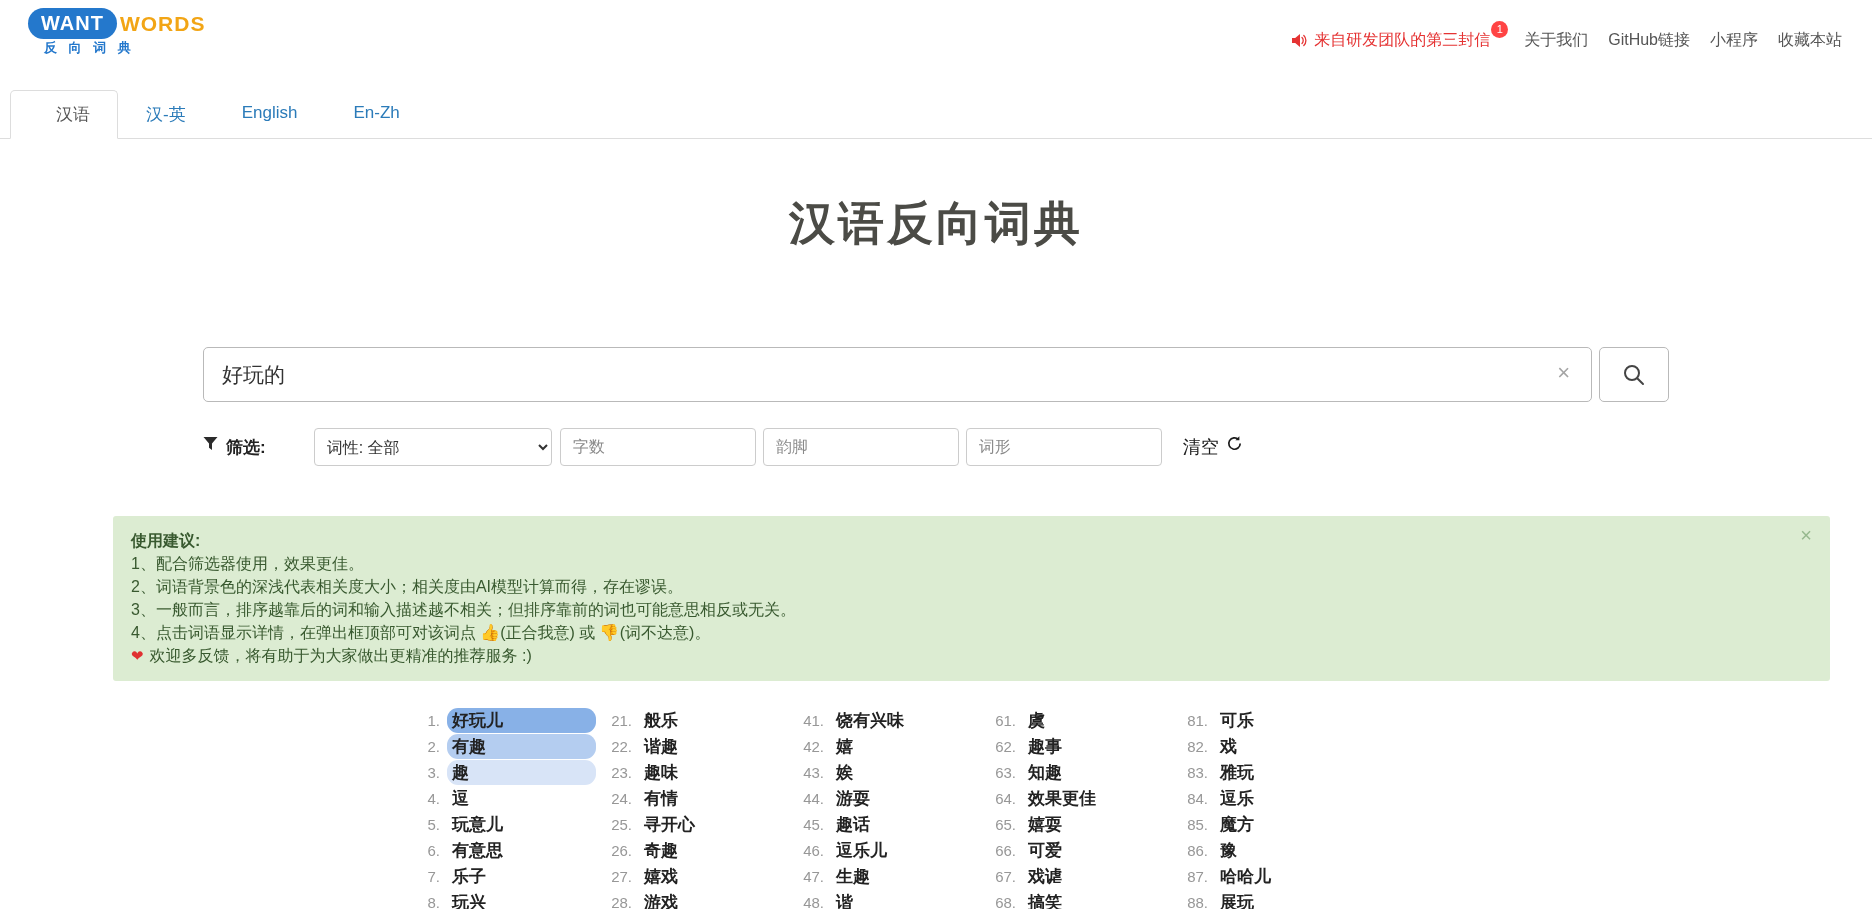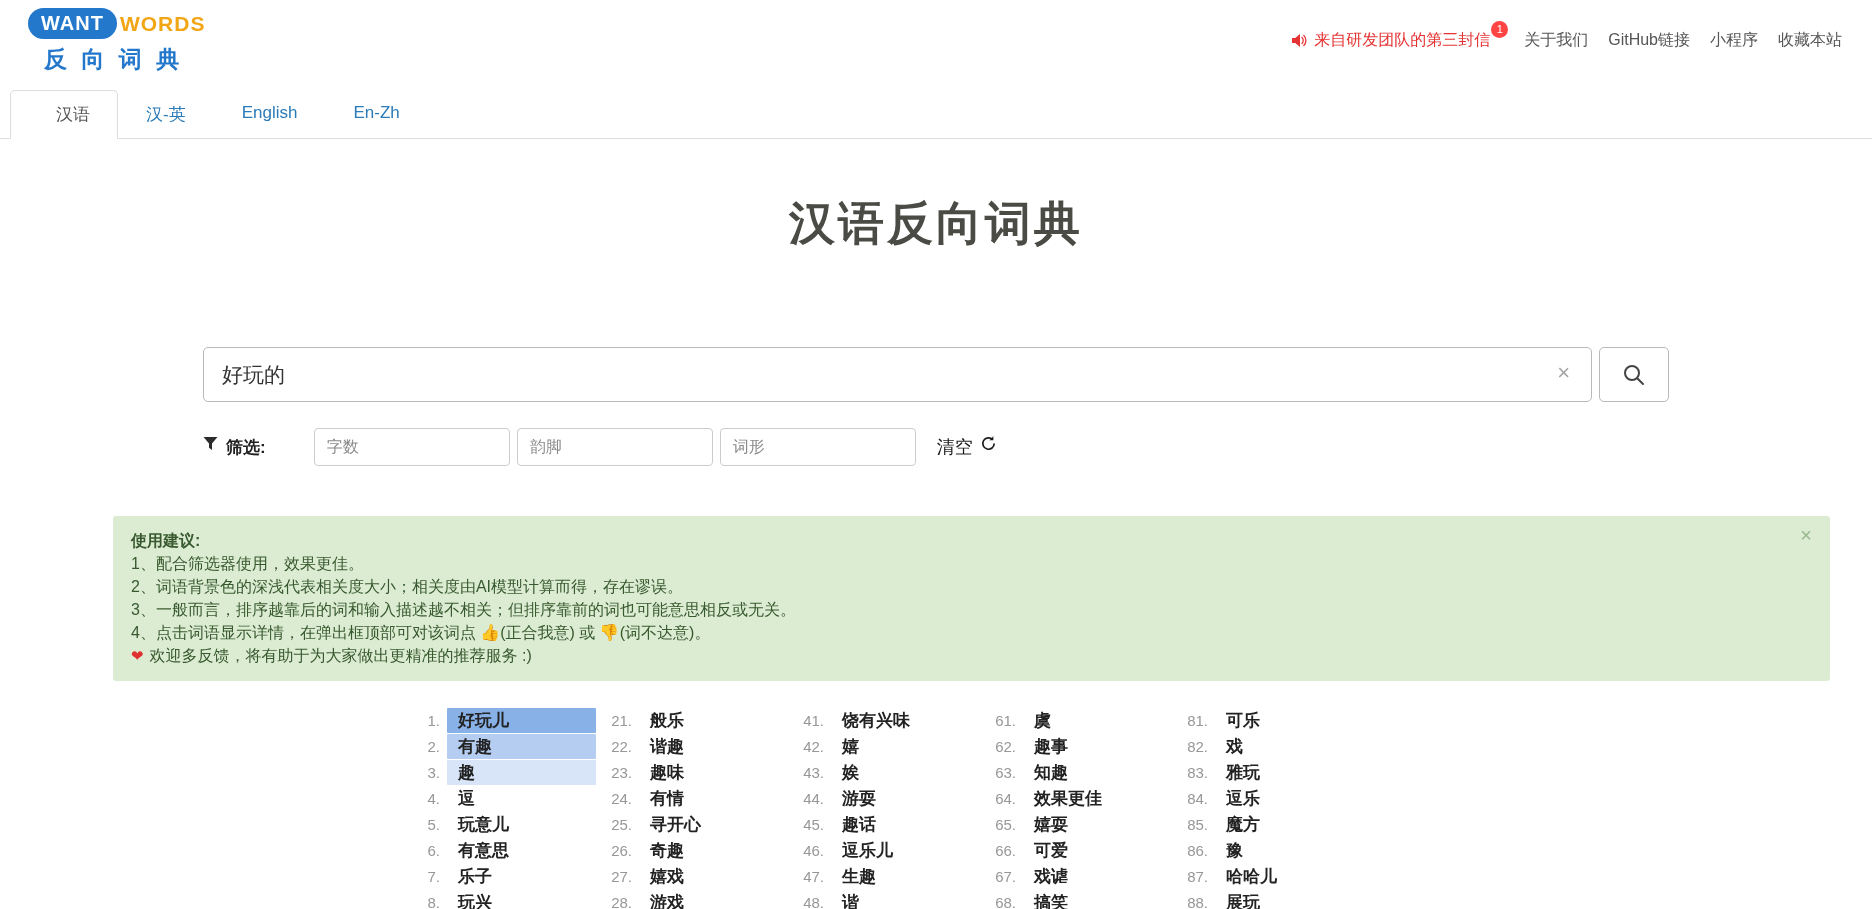--- a/index.html
+++ b/index.html
@@ -7,21 +7,21 @@
   body {
     font-family: "Liberation Sans", "DejaVu Sans", sans-serif;
     background: #fff; color: #333;
   }
   
   .header { display: flex; justify-content: space-between; align-items: flex-start; padding: 8px 30px 0 28px; height: 84px; }
   .logo { cursor: pointer; }
   .logo-row { display: flex; align-items: center; gap: 3px; }
   .logo-want { background: #2478cc; color: #fff; font-weight: bold; font-size: 20px; letter-spacing: 1px; padding: 4px 13px; border-radius: 18px; }
   .logo-words { color: #f2a515; font-weight: 800; font-size: 21px; letter-spacing: 1px; }
-  .logo-sub { color: #2478cc; font-weight: bold; font-size: 23px; letter-spacing: 4px; margin-top: 5px; padding-left: 16px; }
+  .logo-sub { color: #2478cc; font-weight: bold; font-size: 13px; letter-spacing: 4px; padding-left: 16px; }
   .nav { display: flex; align-items: center; gap: 20px; margin-top: 22px; font-size: 16px; }
   .nav a { color: #555; text-decoration: none; cursor: pointer; white-space: nowrap; }
   .nav a.notice { color: #e53333; position: relative; display: flex; align-items: center; gap: 6px; padding-right: 14px; }
   .notice-badge { position: absolute; top: -9px; right: -4px; background: #f44; color: #fff; border-radius: 50%; width: 17px; height: 17px; font-size: 11px; line-height: 17px; text-align: center; }
   
   .tabs { display: flex; border-bottom: 1px solid #ddd; padding-left: 10px; margin-top: 6px; }
   .tab { padding: 12px 27px; font-size: 17px; color: #2b7bb9; cursor: pointer; border: 1px solid transparent; border-radius: 5px 5px 0 0; margin-bottom: -1px; }
   .tab.active { background: #fff; border-color: #ddd; border-bottom-color: #fff; color: #555; padding-left: 45px; }
   
   .page-title { text-align: center; margin-top: 54px; font-family: "Liberation Serif", "DejaVu Serif", serif; font-size: 46px; font-weight: 700; color: #4b4b46; letter-spacing: 3px; }
@@ -42,21 +42,21 @@
   .tips { position: relative; margin: 50px 42px 0 113px; background: #dcecd2; border-radius: 3px; padding: 13px 40px 14px 18px; color: #38592f; font-size: 16px; line-height: 23px; }
   .tips-title { font-weight: bold; }
   .tips-close { position: absolute; right: 18px; top: 8px; font-size: 20px; color: #96b88e; cursor: pointer; }
   .tips-footer { display: flex; align-items: center; gap: 6px; }
   .heart { color: #e03131; font-size: 15px; }
   
   .results { display: flex; margin: 26px 0 0 404px; }
   .col { width: 192px; }
   .item { display: flex; align-items: center; height: 26px; }
   .num { width: 36px; text-align: right; color: #979797; font-size: 15px; margin-right: 7px; flex: none; }
-  .word { flex: 1; padding: 1px 11px; font-size: 17px; font-weight: 600; color: #222; font-family: "DejaVu Serif", "Liberation Serif", serif; cursor: pointer; border-radius: 1px; white-space: nowrap; }
+  .word { flex: 1; padding: 1px 5px; font-size: 17px; font-weight: 600; color: #222; font-family: "DejaVu Serif", "Liberation Serif", serif; cursor: pointer; border-radius: 11px; white-space: nowrap; }
   svg { display: block; }
 </style>
 </head>
 <body>
 
 <div class="header">
   <div class="logo">
     <div class="logo-row">
       <span class="logo-want">WANT</span>
       <span class="logo-words">WORDS</span>
@@ -107,20 +107,23 @@
 
 <div class="filters">
   <span class="f-label">
     <span>
       <svg width="15" height="15" viewBox="0 0 15 15">
           <path d="M0.5 1h14L9 7.5V14l-3-2.2V7.5z" fill="#2b2b2b"></path>
         </svg>
     </span>
     <span>筛选:</span>
   </span>
+  <select class="pos-select">
+    <option>词性: 全部</option>
+  </select>
   <input class="f-input" type="text" placeholder="字数" style="">
   <input class="f-input" type="text" placeholder="韵脚" style="">
   <input class="f-input" type="text" placeholder="词形" style="">
   <button class="clear-btn">
     <span>清空</span>
     <span>
       <svg width="17" height="17" viewBox="0 0 17 17">
           <path d="M14.2 8.5a5.7 5.7 0 1 1-1.7-4.05" stroke="#1b1b1b" stroke-width="1.7" fill="none"></path>
           <path d="M13.4 1.2v4h-4z" fill="#1b1b1b"></path>
         </svg>

